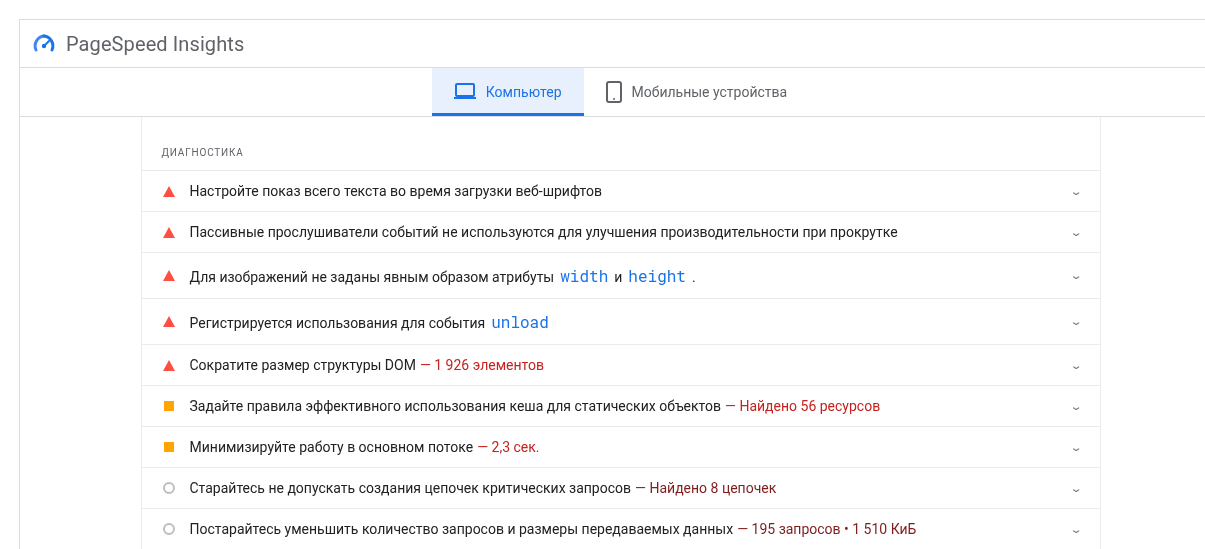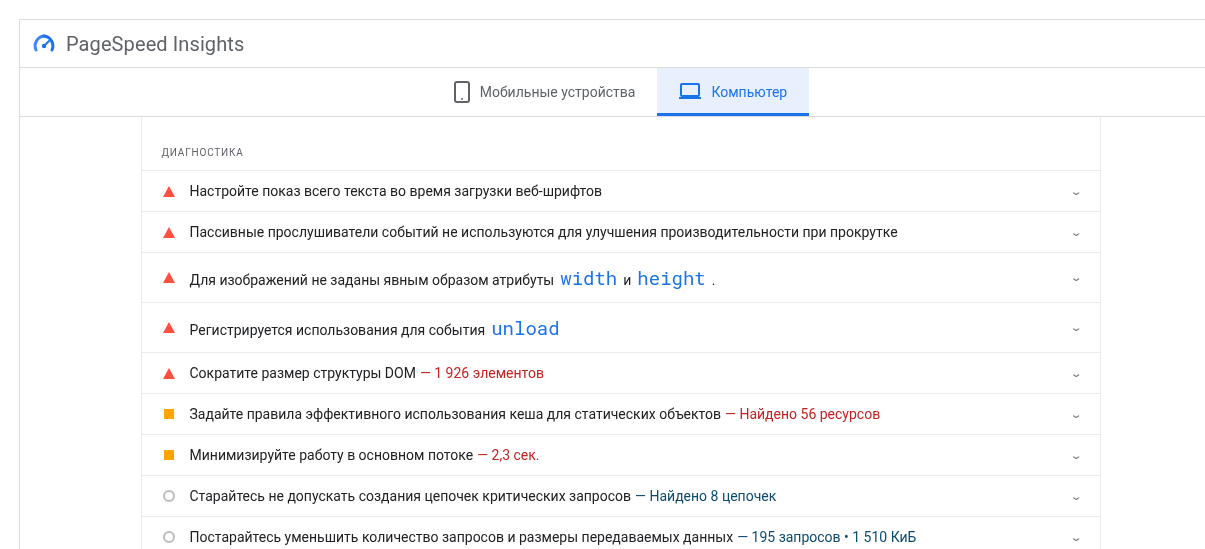--- a/index.html
+++ b/index.html
@@ -120,26 +120,26 @@
     display: flex;
     flex-wrap: wrap;
     align-items: baseline;
     gap: 4px;
     color: #202124;
     font-size: 14px;
   }
   .audit-title { color: #202124; }
   .code-chip {
     font-family: "Roboto Mono", Menlo, Consolas, monospace;
-    font-size: 19px;
+    font-size: 16px;
     color: #1a73e8;
     padding: 0 2px;
   }
   .metric-red { color: #c5221f; }
-  .metric-gray { color: #0c4a6e; }
+  .metric-gray { color: #7f1d1d; }
   .chevron {
     color: #757575;
     font-size: 11px;
     padding-left: 8px;
     transform: scaleX(1.4);
   }
 </style>
 </head>
 <body>
 
@@ -151,38 +151,38 @@
         <path d="M4 18 A10 10 0 0 1 12 4" fill="none" stroke="#4285f4" stroke-width="3" stroke-linecap="round"></path>
         <path d="M12 4 A10 10 0 0 1 20 18" fill="none" stroke="#1a73e8" stroke-width="3" stroke-linecap="round"></path>
         <circle cx="12" cy="14" r="2.2" fill="#1a73e8"></circle>
         <line x1="12" y1="14" x2="17" y2="9" stroke="#1a73e8" stroke-width="2" stroke-linecap="round"></line>
       </svg>
     </span>
     <span class="title">PageSpeed Insights</span>
   </div>
 
   <div class="tabs">
+    <div class="tab active">
+      <span class="tab-icon">
+        <svg width="22" height="18" viewBox="0 0 22 18">
+          <rect x="2" y="1" width="18" height="12" rx="1" fill="none" stroke="#1a73e8" stroke-width="2"></rect>
+          <rect x="0" y="14" width="22" height="2" fill="#1a73e8"></rect>
+        </svg>
+      </span>
+      <span>Компьютер</span>
+    </div>
     <div class="tab">
       <span class="tab-icon">
         <svg width="16" height="22" viewBox="0 0 16 22">
           <rect x="1" y="1" width="14" height="20" rx="2" fill="none" stroke="#5f6368" stroke-width="2"></rect>
           <circle cx="8" cy="18" r="1" fill="#5f6368"></circle>
         </svg>
       </span>
       <span>Мобильные устройства</span>
     </div>
-    <div class="tab active">
-      <span class="tab-icon">
-        <svg width="22" height="18" viewBox="0 0 22 18">
-          <rect x="2" y="1" width="18" height="12" rx="1" fill="none" stroke="#1a73e8" stroke-width="2"></rect>
-          <rect x="0" y="14" width="22" height="2" fill="#1a73e8"></rect>
-        </svg>
-      </span>
-      <span>Компьютер</span>
-    </div>
   </div>
 
   <div class="content">
     <div class="section-header">ДИАГНОСТИКА</div>
     <div id="audit-list">
         <div class="audit-row">
           <span class="status-icon">
             <span class="triangle-red"></span>
           </span>
           <span class="audit-text">

